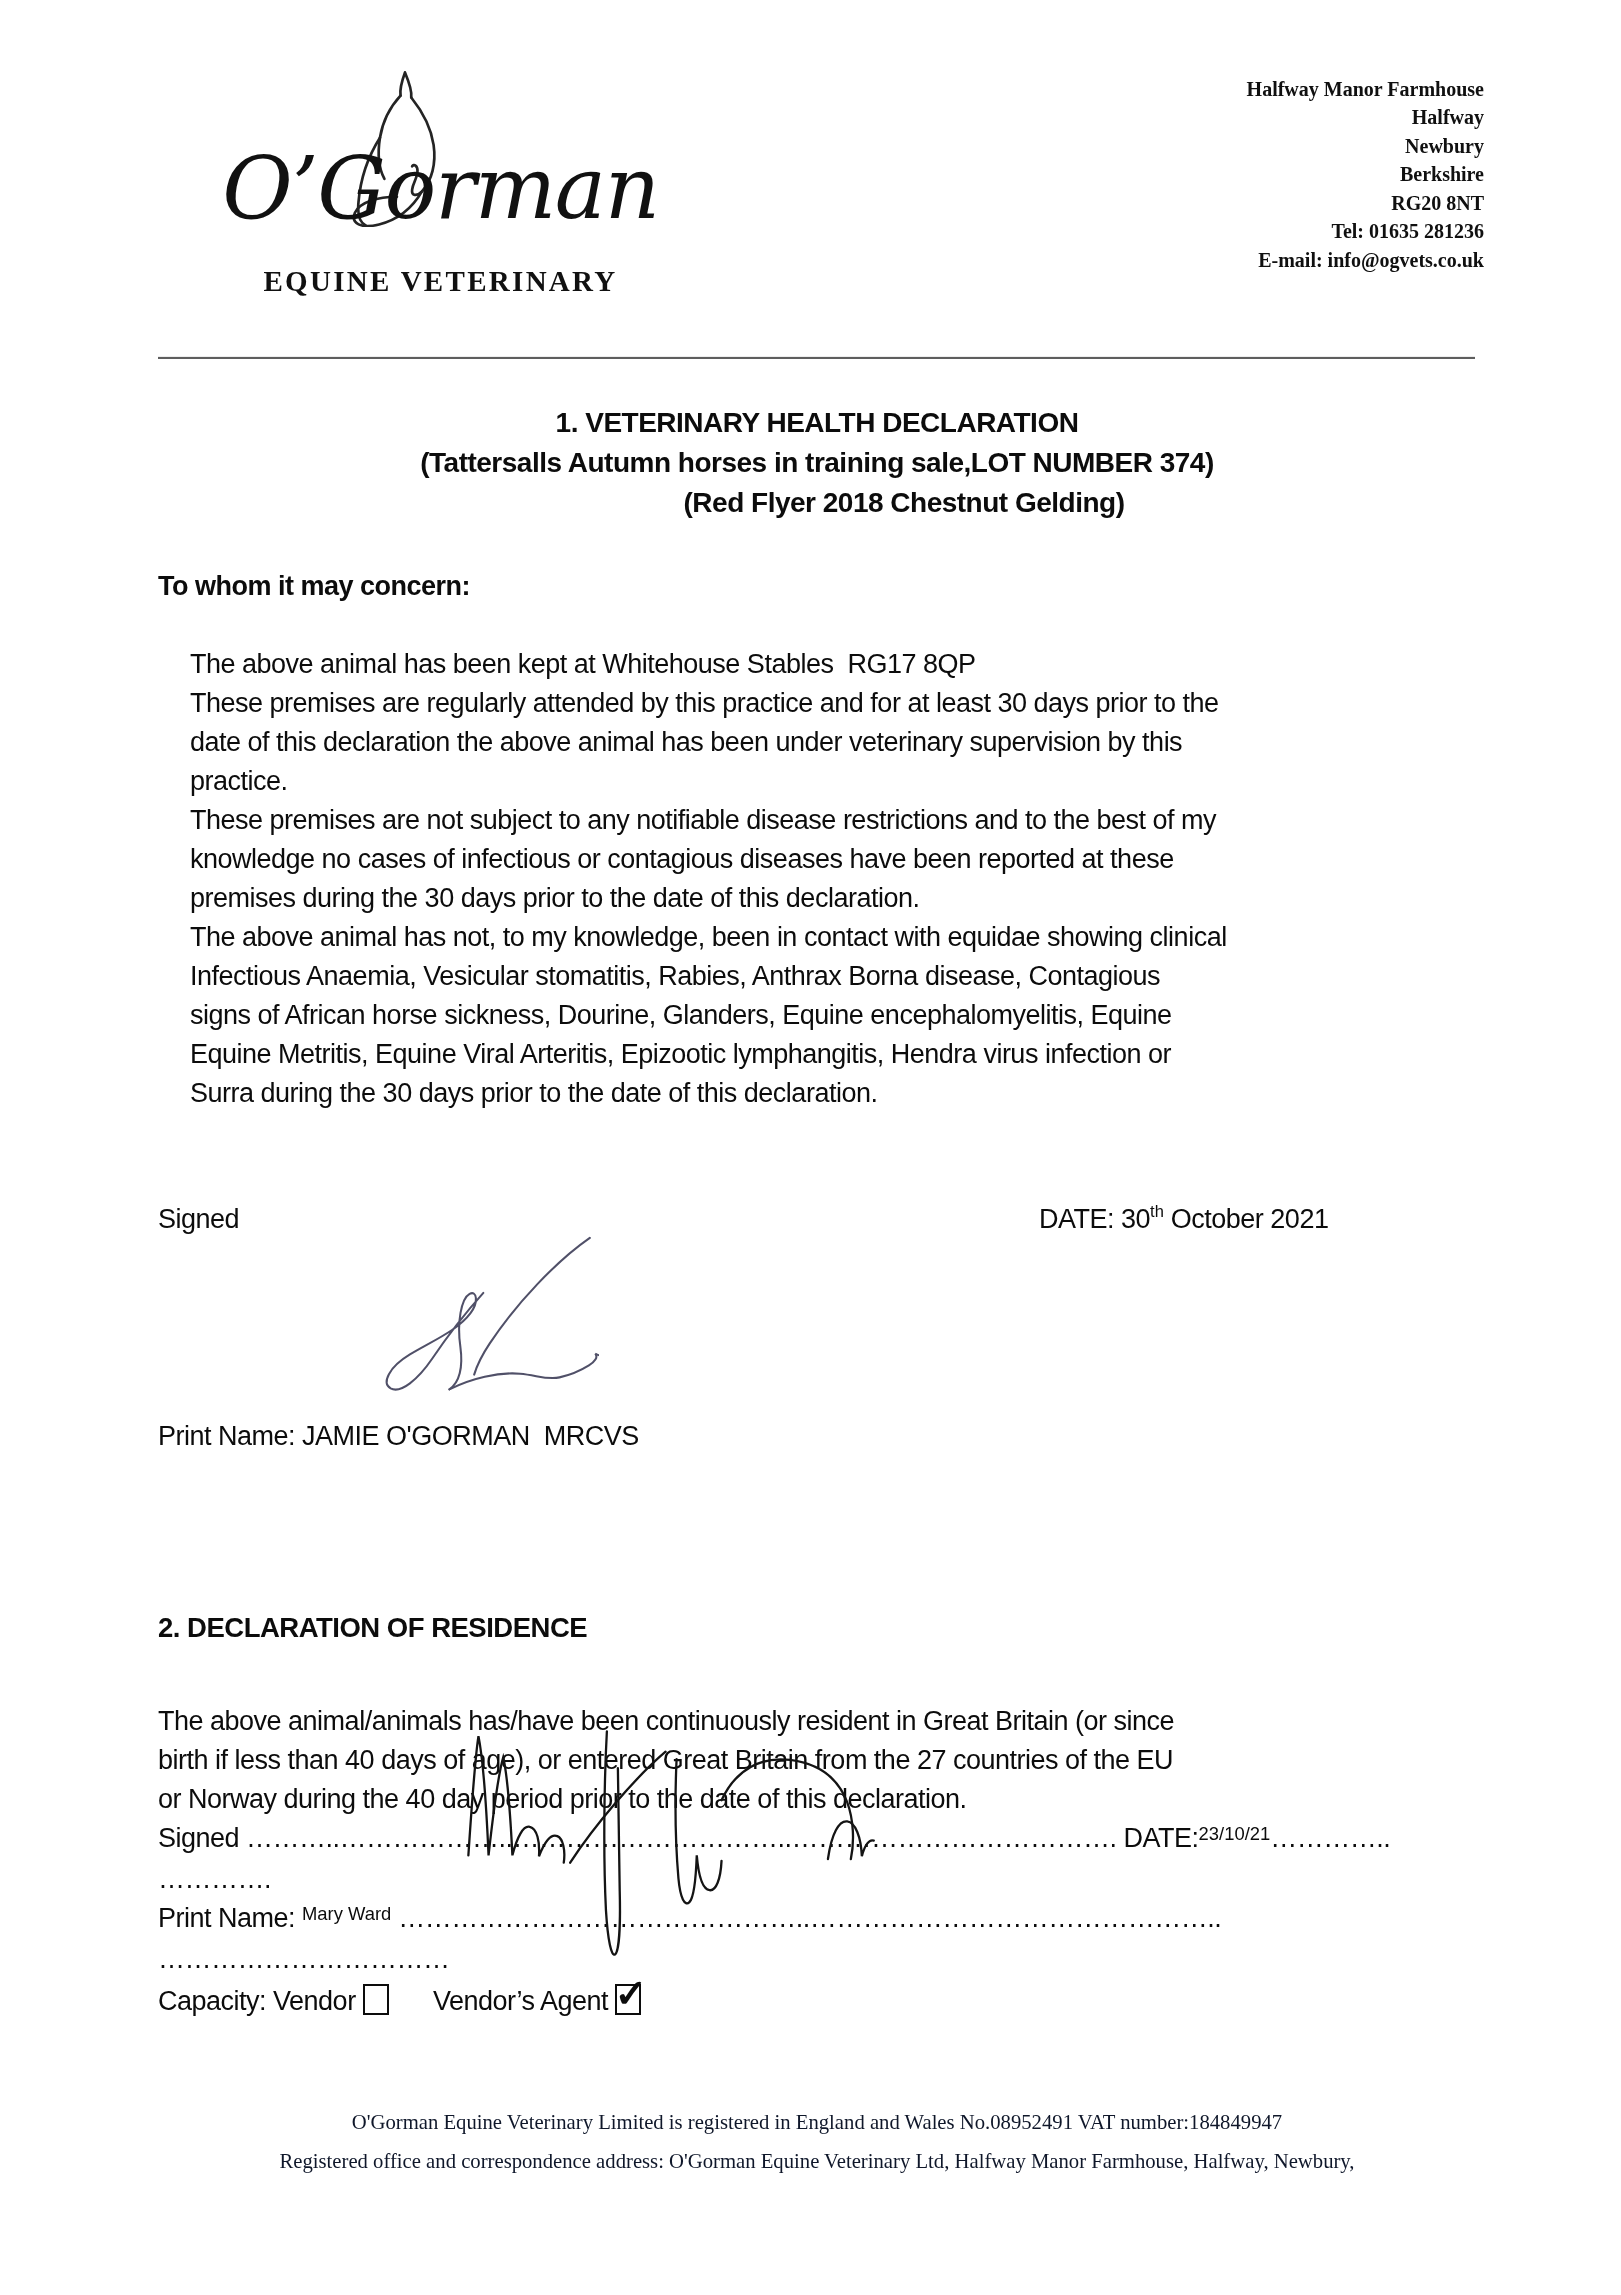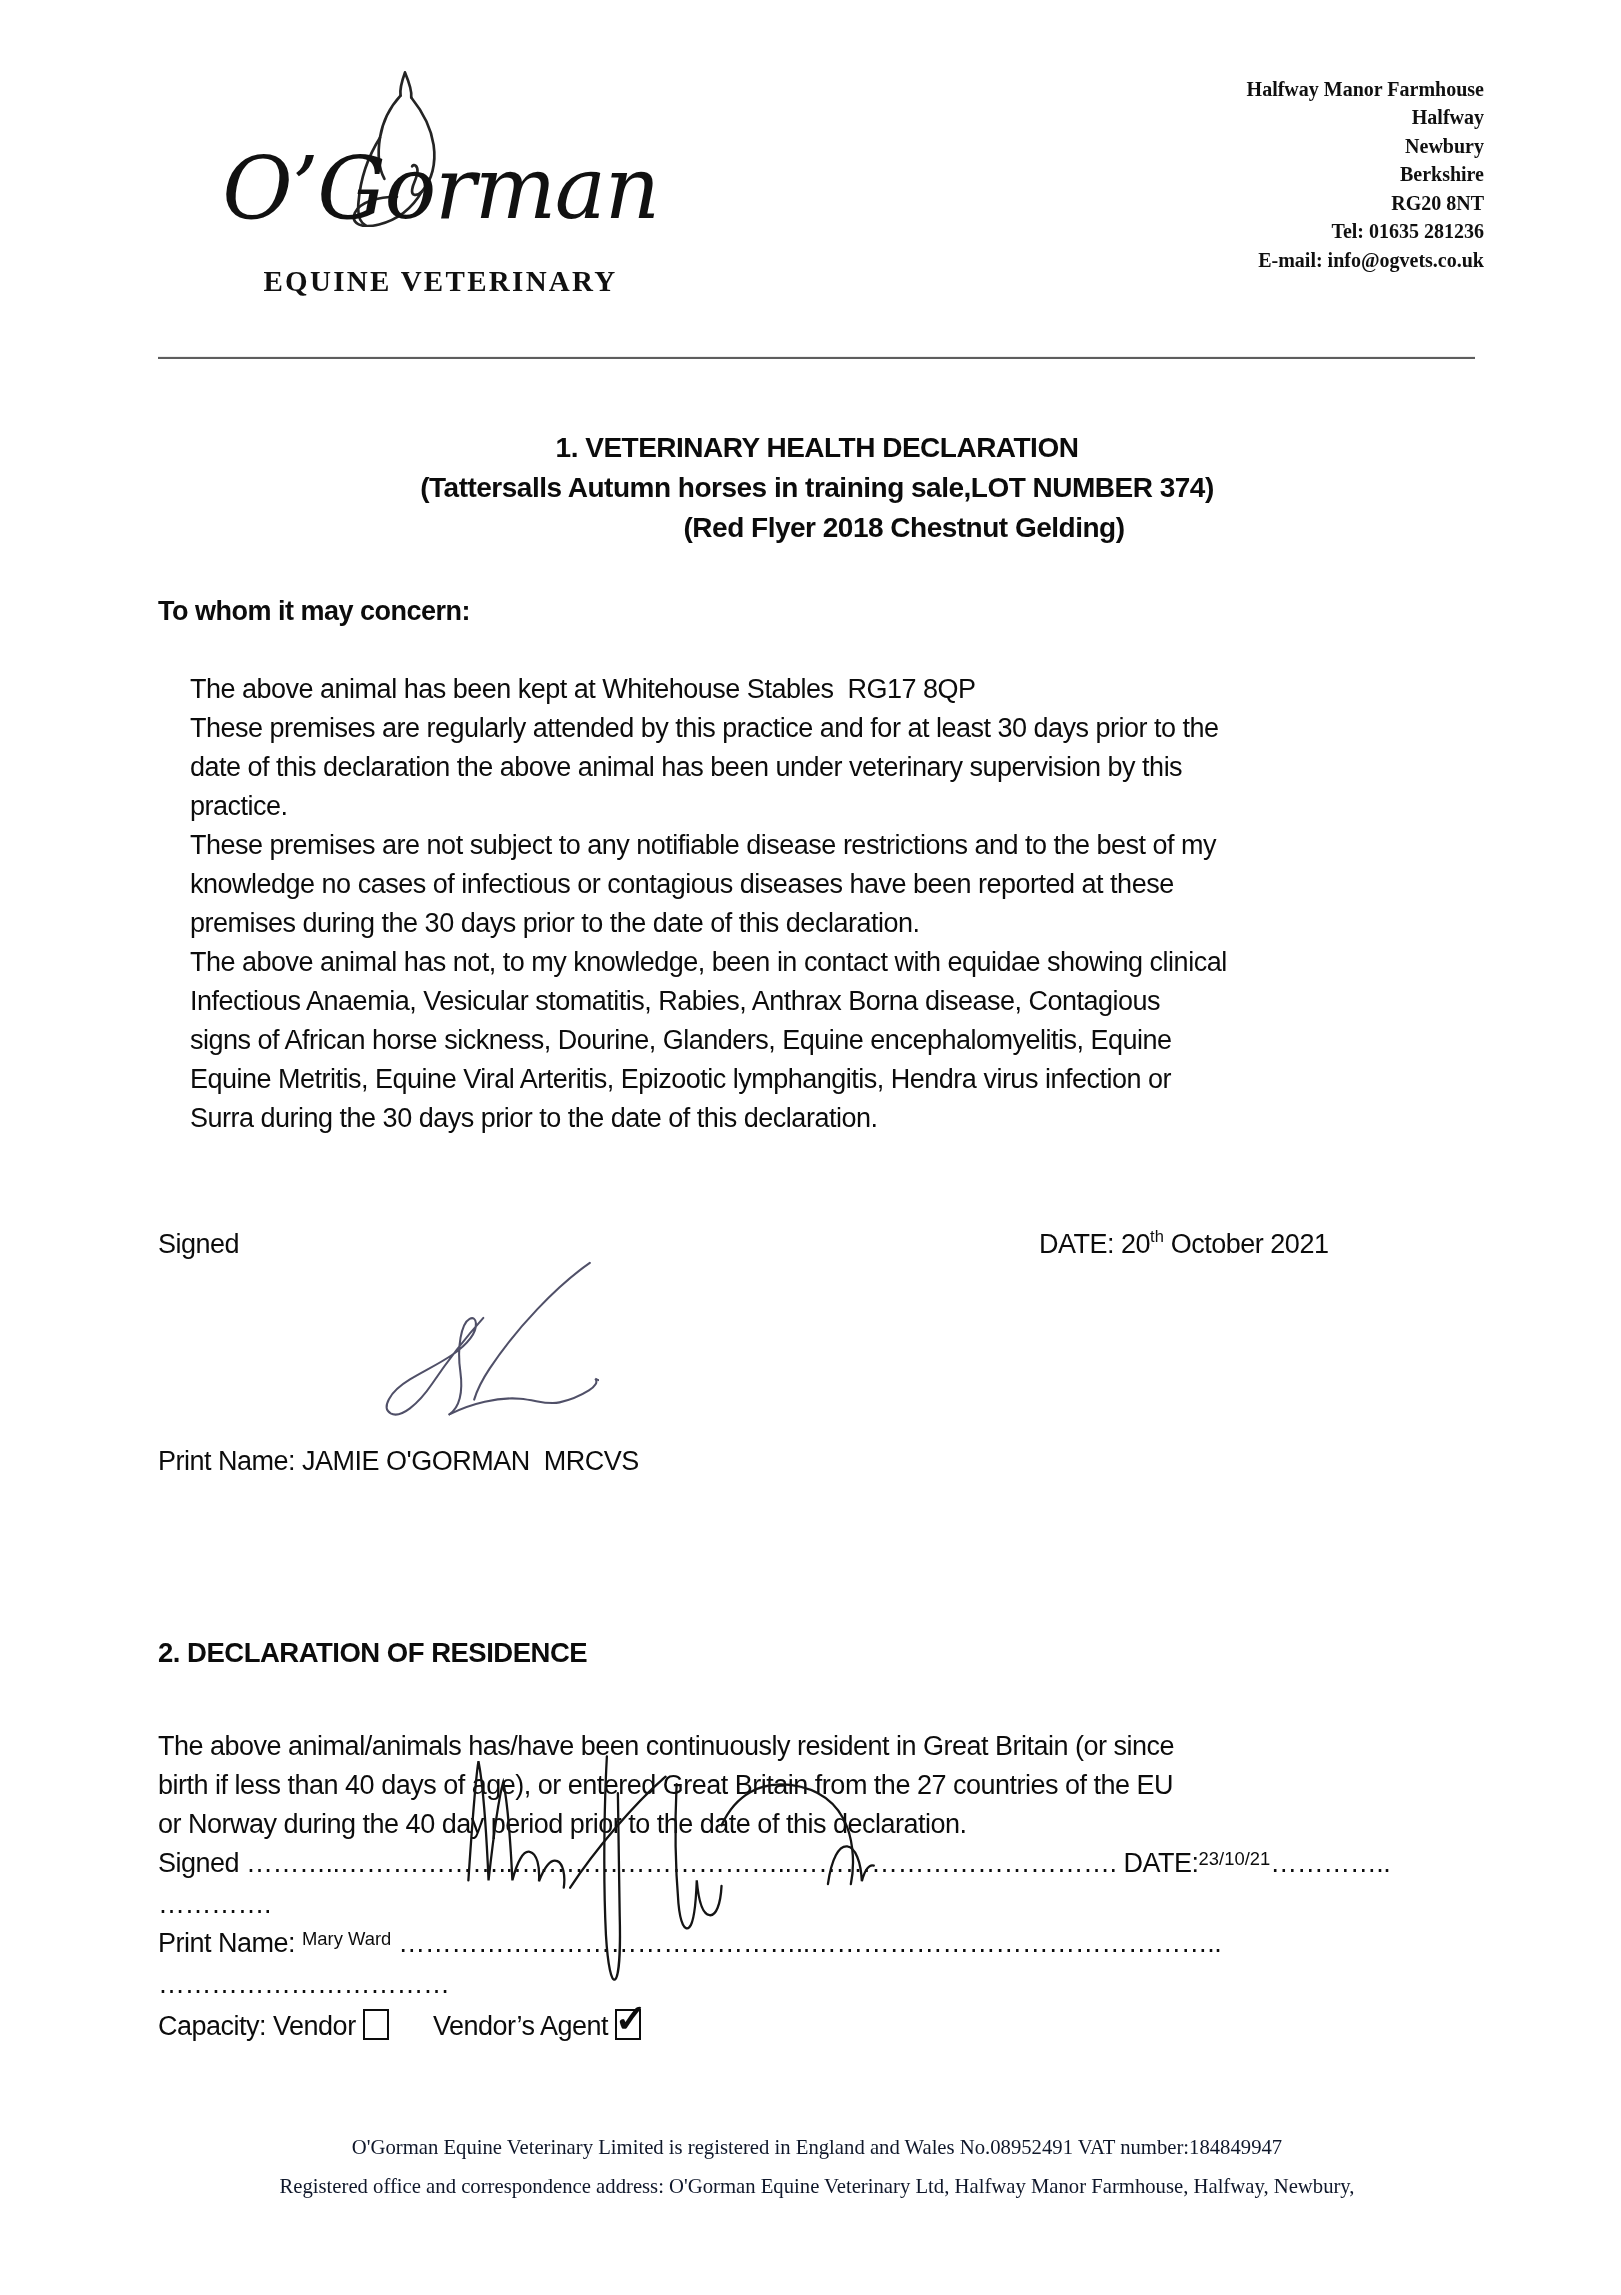--- a/index.html
+++ b/index.html
@@ -25,21 +25,21 @@
     font-family:"Liberation Serif",serif;font-weight:bold;
     font-size:29px;letter-spacing:2.3px;color:#111;
   }
   .address{margin-left:auto;text-align:right;font-family:"Liberation Serif",serif;
     font-weight:bold;font-size:20px;letter-spacing:0;color:#101010;padding-top:5.5px;}
   .addr-line{line-height:28.5px;white-space:pre;}
   
   .rule{margin:30px 147px 0 158px;height:1.8px;background:#5e5e5e;border-top:1.4px solid #ededed;}
   
   .content{padding:0 146px 0 158px;}
-  .title-block{margin-top:69px;text-align:center;font-weight:bold;font-size:28px;}
+  .title-block{margin-top:44px;text-align:center;font-weight:bold;font-size:28px;}
   .title-line{line-height:40px;white-space:pre;}
   .title-line:nth-child(3){position:relative;left:87px;}
   .salutation{margin-top:44px;font-weight:bold;line-height:39px;white-space:pre;}
   .body-block{margin-top:39px;margin-left:32px;}
   .body-line{line-height:39px;white-space:pre;}
   
   .signed-row{position:relative;margin-top:87px;height:39px;line-height:39px;}
   .signed-label{white-space:pre;}
   .date-group{position:absolute;left:881px;top:0;white-space:pre;}
   .sup{font-size:16.5px;position:relative;top:-11px;letter-spacing:0;}
@@ -116,21 +116,21 @@
         <div class="body-line">premises during the 30 days prior to the date of this declaration.</div>
         <div class="body-line">The above animal has not, to my knowledge, been in contact with equidae showing clinical</div>
         <div class="body-line">Infectious Anaemia, Vesicular stomatitis, Rabies, Anthrax Borna disease, Contagious</div>
         <div class="body-line">signs of African horse sickness, Dourine, Glanders, Equine encephalomyelitis, Equine</div>
         <div class="body-line">Equine Metritis, Equine Viral Arteritis, Epizootic lymphangitis, Hendra virus infection or</div>
         <div class="body-line">Surra during the 30 days prior to the date of this declaration.</div>
       </div>
 
     <div class="signed-row">
       <span class="signed-label">Signed</span>
-      <span class="date-group"><span>DATE: 20</span><span class="sup">th</span><span> October 2021</span></span>
+      <span class="date-group"><span>DATE: 30</span><span class="sup">th</span><span> October 2021</span></span>
     </div>
 
     <div class="sig1-wrap">
       <svg class="sig1" viewBox="0 0 560 350" fill="none" stroke="#42425c" stroke-width="4.5" stroke-linecap="round" opacity="0.92">
         <path d="M540,8 C468,58 380,150 322,238 C306,262 294,286 288,306"></path>
         <path d="M308,128 C272,168 230,222 196,272 C166,316 128,348 106,336 C86,324 102,290 148,262 C196,233 252,210 280,172 C298,148 294,122 278,130 C260,140 250,192 258,246 C264,290 256,324 234,338"></path>
         <path d="M234,338 C282,314 340,300 388,304 C424,307 446,318 474,312 C502,306 522,296 538,286 C552,277 558,268 552,260 C564,268 572,262 566,252"></path>
       </svg>
     </div>
 

